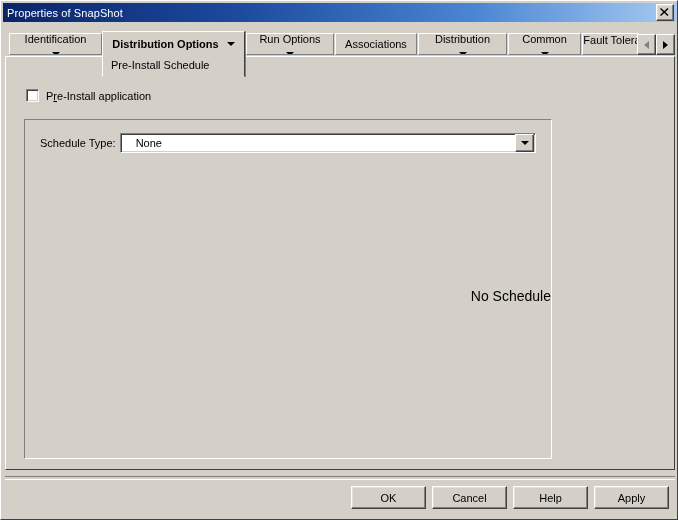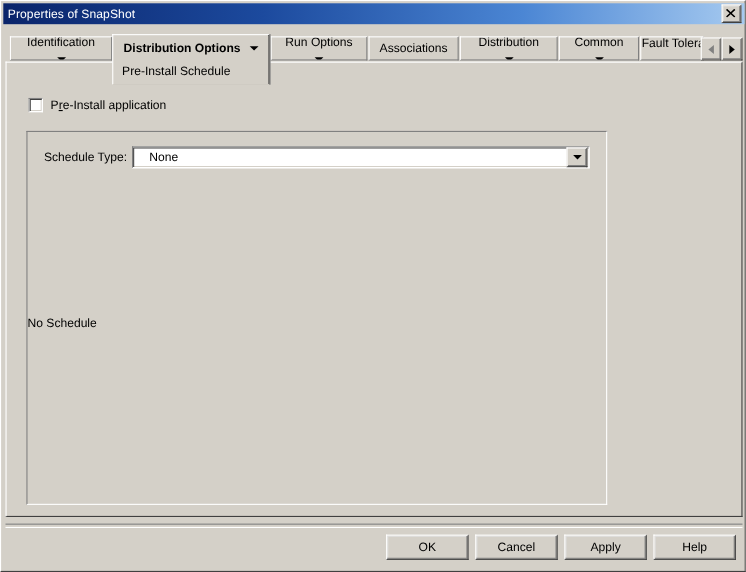--- a/index.html
+++ b/index.html
@@ -274,22 +274,22 @@
     display: flex;
     align-items: center;
     justify-content: center;
     cursor: default;
   }
 
   #no-schedule {
     position: absolute;
     left: 0; right: 0;
     top: 168px;
-    text-align: left;
-    font-size: 11px;
+    text-align: right;
+    font-size: 14px;
     color: #000000;
   }
 
   
   #bottom-sep {
     position: absolute;
     left: 4px;
     top: 475px;
     width: 670px;
     height: 2px;
@@ -407,17 +407,17 @@
 
       <div id="no-schedule">No Schedule</div>
     </div>
   </div>
 
   <div id="bottom-sep"></div>
 
   <div id="buttonbar">
     <div class="btn">OK</div>
     <div class="btn">Cancel</div>
+    <div class="btn">Help</div>
     <div class="btn">Apply</div>
-    <div class="btn">Help</div>
   </div>
 
 </div>
 
 </body></html>

